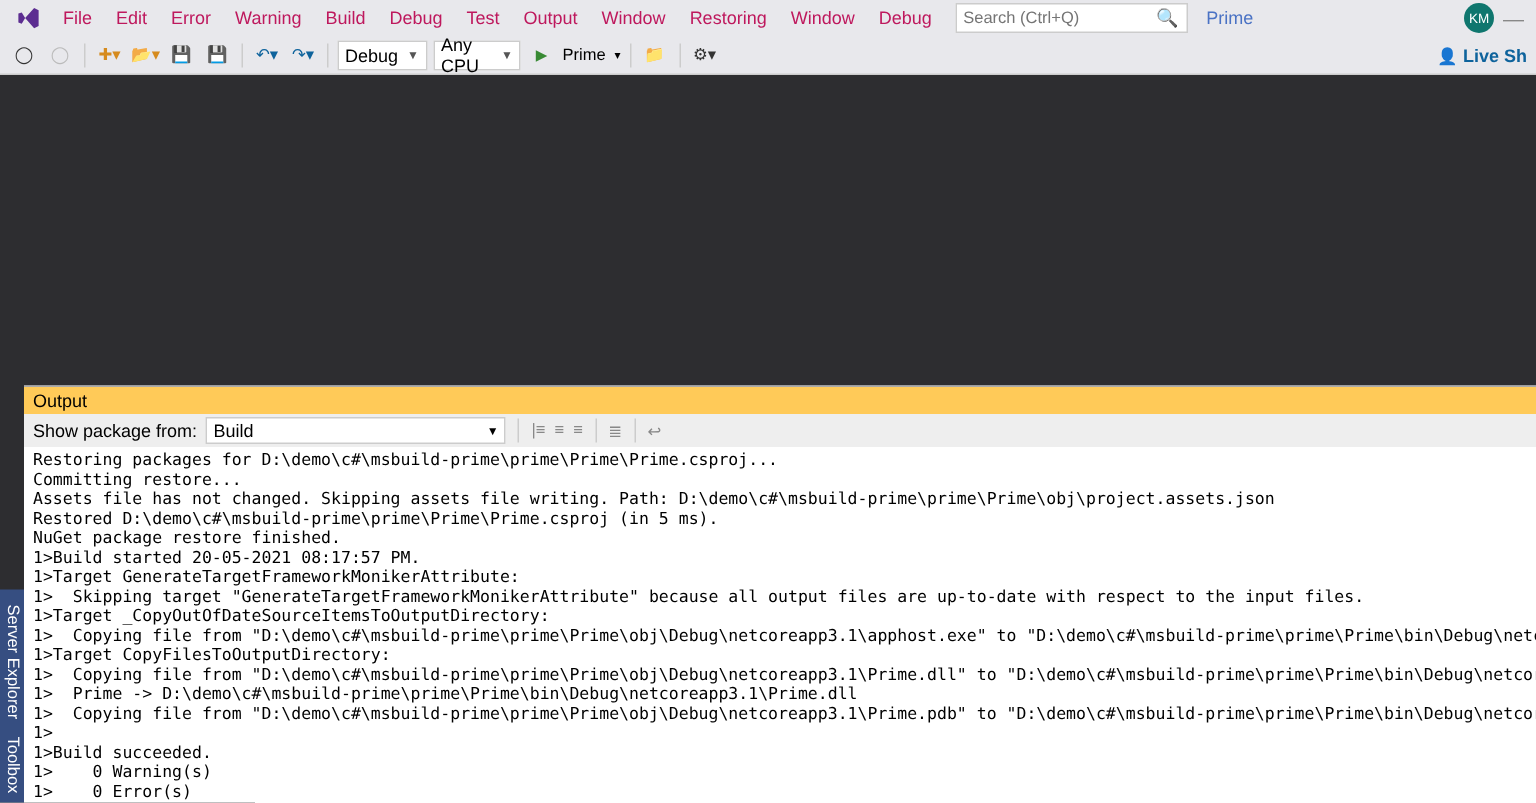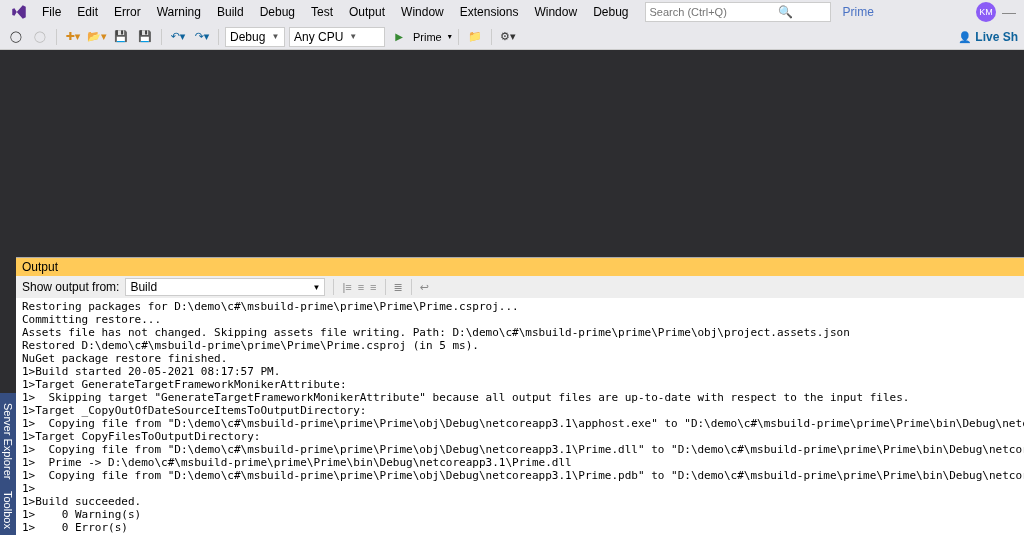--- a/index.html
+++ b/index.html
@@ -2,27 +2,27 @@
 <html><head>
 <meta charset="utf-8">
 <style>
 * { margin:0; padding:0; box-sizing:border-box; font-family:"Segoe UI",sans-serif; font-size:12px; }
 body { width:1024px; height:535px; background:#2d2d30; overflow:hidden; position:relative; }
 
 
 .menubar { height:24px; background:#e8e8ec; display:flex; align-items:center; padding-left:4px; }
 .vs-logo { width:18px; height:18px; margin:0 6px; }
 .vs-logo svg { width:18px; height:18px; }
-.menu-item { padding:3px 8px; color:#000000; cursor:default; }
-.search-box { margin-left:8px; width:186px; height:20px; border:1px solid #ccc; display:flex; align-items:center; background:#fff; }
+.menu-item { padding:3px 8px; color:#be185d; cursor:default; }
+.search-box { margin-left:8px; width:155px; height:20px; border:1px solid #ccc; display:flex; align-items:center; background:#fff; }
 .search-box input { border:none; outline:none; width:132px; font-size:11px; padding-left:4px; color:#999; }
 .search-box .mag { width:16px; text-align:center; color:#555; }
 .app-title { margin-left:12px; color:#4a72c4; font-size:12px; }
 .right-menu { margin-left:auto; display:flex; align-items:center; gap:6px; padding-right:8px; }
-.avatar { width:20px; height:20px; border-radius:50%; background:#8b5cf6; color:#fff; font-size:9px; display:flex; align-items:center; justify-content:center; }
+.avatar { width:20px; height:20px; border-radius:50%; background:#0f766e; color:#fff; font-size:9px; display:flex; align-items:center; justify-content:center; }
 .min { color:#888; font-size:14px; }
 
 
 .toolbar { height:26px; background:#e8e8ec; border-bottom:1px solid #ccc; display:flex; align-items:center; padding-left:6px; gap:4px; }
 .tb-btn { width:20px; height:20px; display:flex; align-items:center; justify-content:center; color:#333; font-size:11px; }
 .tb-sep { width:1px; height:16px; background:#ccc; margin:0 2px; }
 .tb-combo { height:20px; border:1px solid #ccc; background:#fff; padding:0 4px; display:flex; align-items:center; font-size:11px; }
 .tb-combo .arr { margin-left:6px; color:#555; font-size:8px; }
 .play { color:#388a34; font-size:10px; }
 .liveshare { margin-left:auto; color:#0e639c; font-size:11px; padding-right:6px;font-weight:bold; }
@@ -54,21 +54,21 @@
   </div>
   <div class="menu-item">File</div>
   <div class="menu-item">Edit</div>
   <div class="menu-item">Error</div>
   <div class="menu-item">Warning</div>
   <div class="menu-item">Build</div>
   <div class="menu-item">Debug</div>
   <div class="menu-item">Test</div>
   <div class="menu-item">Output</div>
   <div class="menu-item">Window</div>
-  <div class="menu-item">Extensions</div>
+  <div class="menu-item">Restoring</div>
   <div class="menu-item">Window</div>
   <div class="menu-item">Debug</div>
   <div class="search-box">
     <input placeholder="Search (Ctrl+Q)" style="">
     <span class="mag">🔍</span>
   </div>
   <div class="app-title">Prime</div>
   <div class="right-menu">
     <div class="avatar">KM</div>
     <div class="min">—</div>
@@ -84,21 +84,21 @@
   <div class="tb-btn" style="color:#0e639c">💾</div>
   <div class="tb-btn" style="color:#0e639c">💾</div>
   <div class="tb-sep"></div>
   <div class="tb-btn" style="color:#0e639c">↶▾</div>
   <div class="tb-btn" style="color:#0e639c">↷▾</div>
   <div class="tb-sep"></div>
   <div class="tb-combo" style="width:60px">
       <span>Debug</span>
       <span class="arr">▼</span>
     </div>
-  <div class="tb-combo" style="width:96px">
+  <div class="tb-combo" style="width:58px">
       <span>Any CPU</span>
       <span class="arr">▼</span>
     </div>
   <div class="tb-btn play">▶</div>
   <span style="font-size:11px">Prime</span>
     <span style="font-size:8px;margin-left:2px">▾</span>
   <div class="tb-sep"></div>
   <div class="tb-btn" style="color:#d68b1e">📁</div>
   <div class="tb-sep"></div>
   <div class="tb-btn">⚙▾</div>
@@ -113,21 +113,21 @@
 
   <div class="center">
     <div class="editor-bg"></div>
 
     <div class="output-panel" style="height:278px">
       <div class="out-title">
         <span>Output</span>
 
       </div>
       <div class="out-tools">
-        <span>Show output from:</span>
+        <span>Show package from:</span>
         <div class="combo">
             <span>Build</span>
             <span class="arr">▼</span>
           </div>
         <div class="tb-sep"></div>
         <span class="ic">|≡</span>
         <span class="ic">≡</span>
         <span class="ic">≡</span>
         <div class="tb-sep"></div>
         <span class="ic">≣</span>

